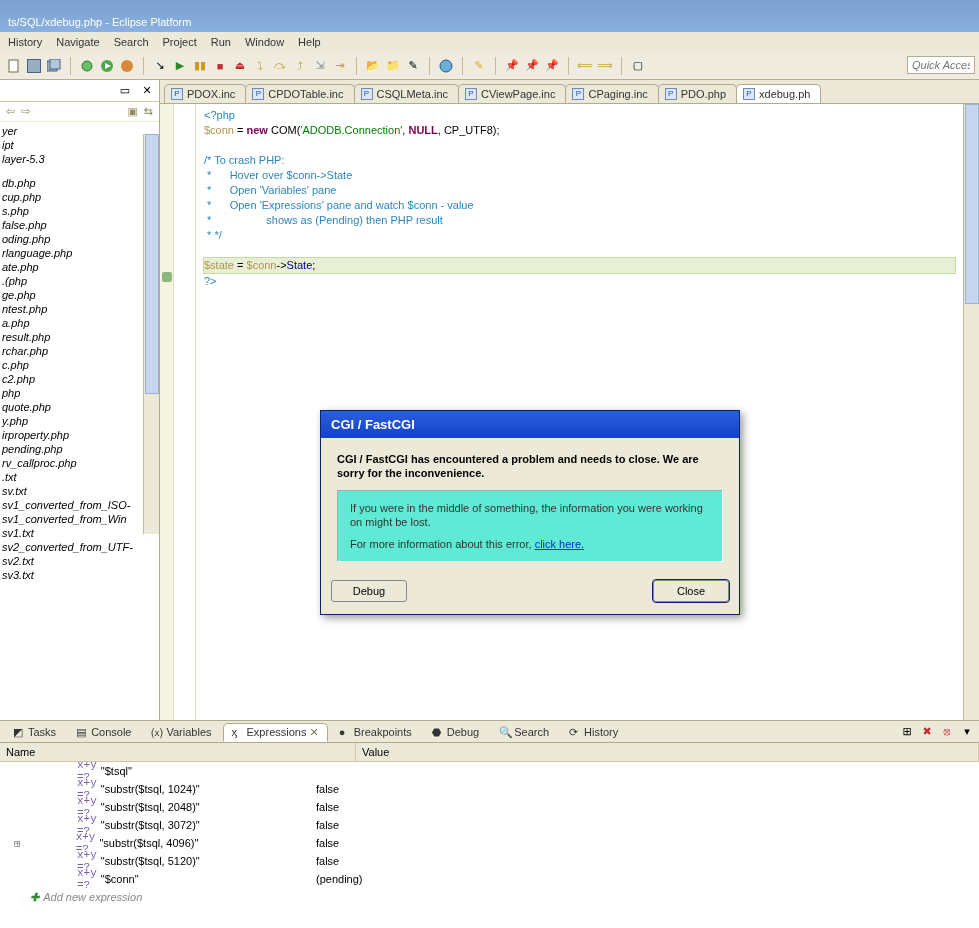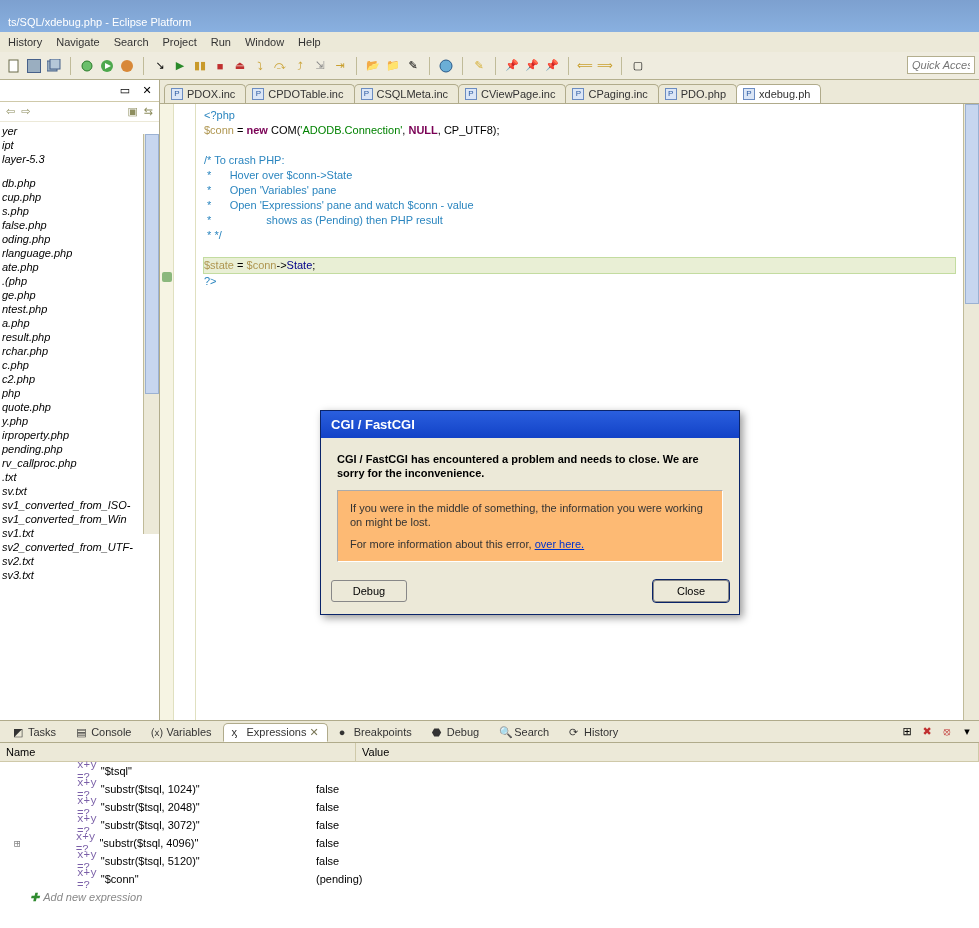--- a/index.html
+++ b/index.html
@@ -61,21 +61,21 @@
 .expr-ico { font-family: Liberation Mono, monospace; font-size: 11px; color: #7a5fa8; margin-left: 47px; }
 .expr-row.add .c1 { color: #888; font-style: italic; }
 .plus { color: #2f8b2f; font-weight: bold; }
 .expand { color: #888; font-family: monospace; }
 
 
 .dialog { position: absolute; left: 320px; top: 410px; width: 420px; background: #ece9d8; border: 1px solid #0a246a; box-shadow: 3px 3px 8px rgba(0,0,0,.4); }
 .dlg-title { background: linear-gradient(#2a5fde, #1242c7); color: #fff; font-weight: bold; padding: 6px 10px; font-size: 13px; }
 .dlg-body { padding: 14px 16px 6px; }
 .dlg-bold { font-weight: bold; margin-bottom: 10px; line-height: 14px; }
-.dlg-inner { background: #fdba74; border: 1px inset #fff; padding: 10px 12px; margin: 6px 0 10px; font-size: 11px; color: #333; line-height: 14px; }
+.dlg-inner { background: #5eead4; border: 1px inset #fff; padding: 10px 12px; margin: 6px 0 10px; font-size: 11px; color: #333; line-height: 14px; }
 .dlg-inner a { color: #0033cc; text-decoration: underline; cursor: pointer; }
 .dlg-btns { display: flex; justify-content: space-between; padding: 2px 10px 12px; }
 .wbtn { width: 76px; height: 22px; background: #ece9d8; border: 1px solid #888; border-radius: 3px; cursor: pointer; font-size: 11px; }
 .wbtn.default { outline: 1px solid #0a246a; }
 
 
 svg { display: block; }
 </style>
 </head>
 <body>
@@ -384,20 +384,20 @@
   </div>
 </div>
 
 <div class="dialog">
   <div class="dlg-title">CGI / FastCGI</div>
   <div class="dlg-body">
     <div class="dlg-bold">CGI / FastCGI has encountered a problem and needs to close.  We are sorry for the inconvenience.</div>
     <div class="dlg-inner">
       <div>If you were in the middle of something, the information you were working on might be lost.</div>
       <div style="height:8px"></div>
-      <span>For more information about this error, </span><a>over here.</a>
+      <span>For more information about this error, </span><a>click here.</a>
     </div>
   </div>
   <div class="dlg-btns">
     <button class="wbtn">Debug</button>
     <button class="wbtn default">Close</button>
   </div>
 </div>
 
 </body></html>

